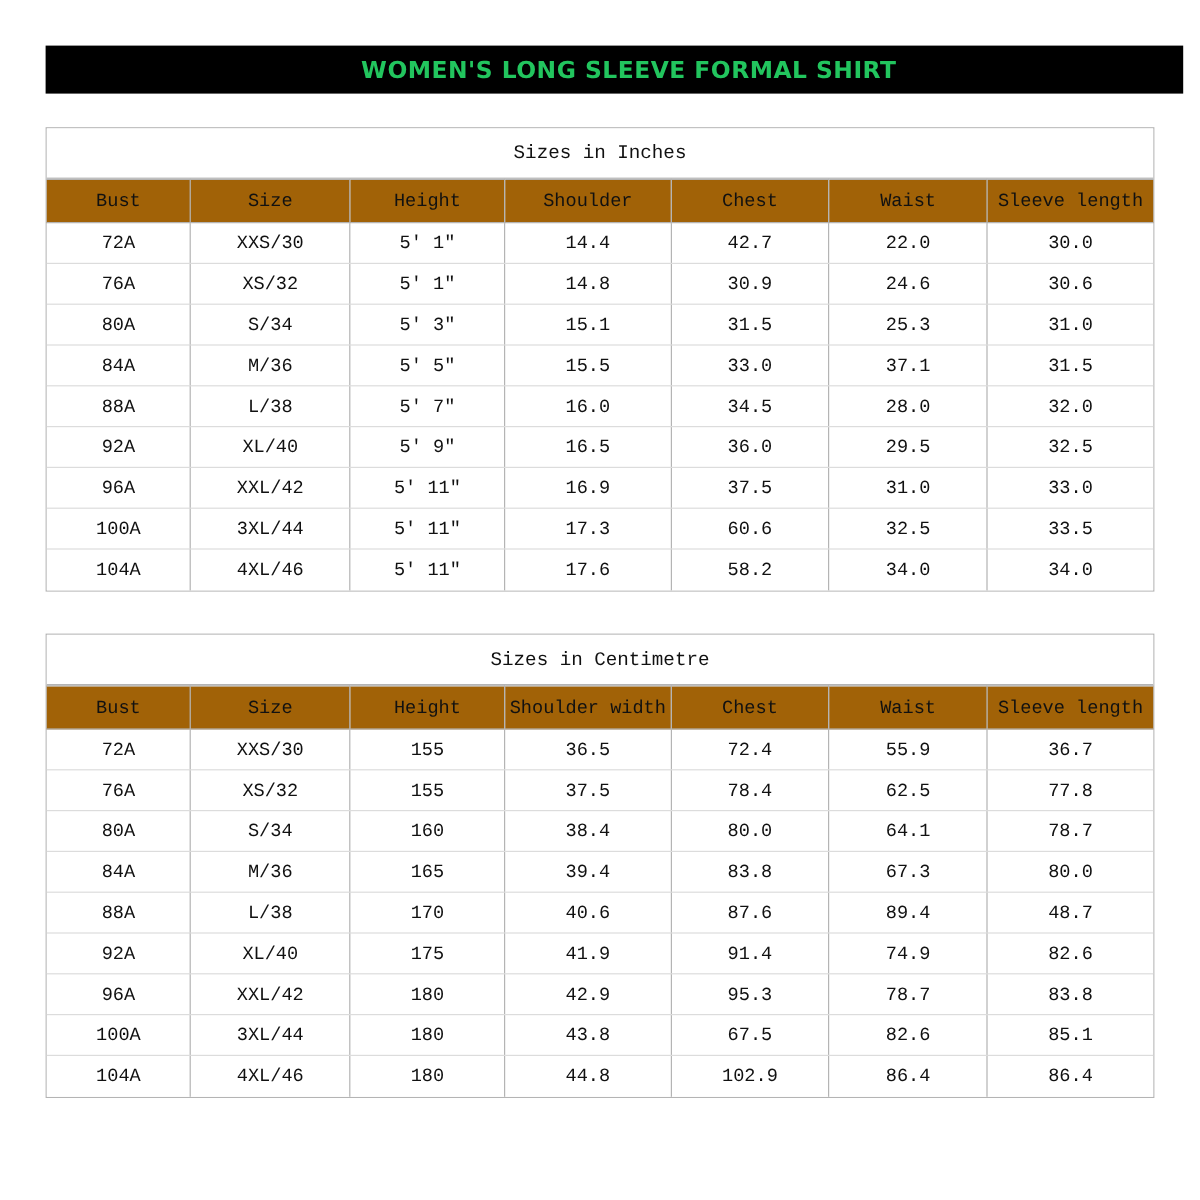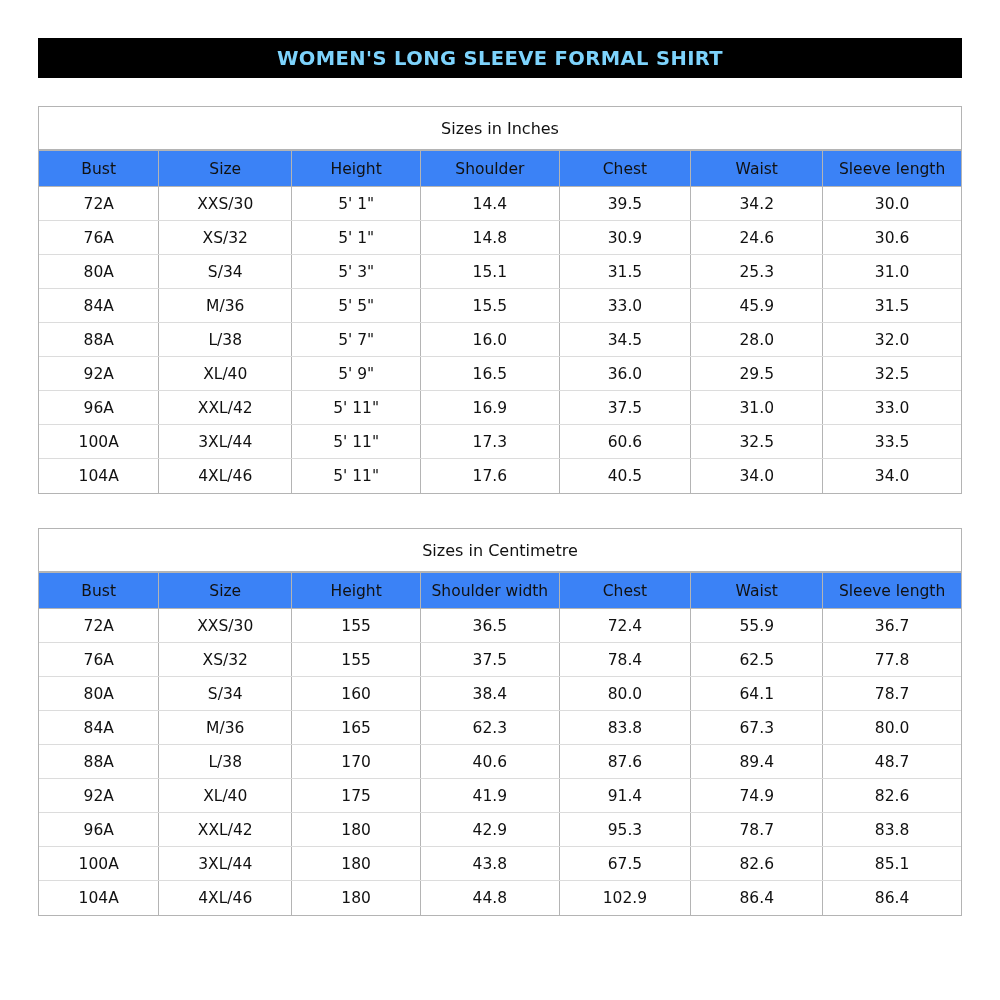--- a/index.html
+++ b/index.html
@@ -20,24 +20,25 @@
     position: relative;
     box-sizing: border-box;
   }
   .title-bar {
     position: absolute;
     left: 38px;
     top: 38px;
     width: 924px;
     height: 40px;
     background: #000000;
-    color: #7dd3fc;
+    color: #22c55e;
     display: flex;
     align-items: center;
     justify-content: center;
+    padding-left: 24px;
   }
   .title-bar .title-text {
     font-size: 19.5px;
     font-weight: bold;
     letter-spacing: 0.4px;
     text-align: center;
   }
   .table-block {
     position: absolute;
     left: 38px;
@@ -46,20 +47,21 @@
     box-sizing: border-box;
     background: #ffffff;
   }
   #inches-table-block { top: 106px; }
   #cm-table-block { top: 528px; }
 
   table.size-table {
     width: 100%;
     border-collapse: collapse;
     table-layout: fixed;
+    font-family: Liberation Mono, monospace;
   }
   table.size-table caption {
     caption-side: top;
     font-size: 16px;
     padding: 12px 0 11px 0;
     text-align: center;
     color: #111111;
     background: #ffffff;
     border-bottom: 1px solid #b4b4b4;
   }
@@ -71,21 +73,21 @@
     border-bottom: 1px solid #dcdcdc;
     text-align: center;
     font-size: 15.5px;
     font-weight: normal;
     height: 34px;
     padding: 0 2px;
     box-sizing: border-box;
     color: #111111;
   }
   table.size-table thead th {
-    background: #3b82f6;
+    background: #a16207;
     border-top: 1px solid #b4b4b4;
     border-bottom: 1px solid #b4b4b4;
     height: 36px;
   }
   table.size-table tbody tr td {
     background: #ffffff;
   }
   table.size-table tbody tr:last-child td {
     border-bottom: none;
   }
@@ -136,22 +138,22 @@
           <th>Waist</th>
           <th>Sleeve length</th>
         </tr>
       </thead>
       <tbody>
         <tr>
           <td>72A</td>
           <td>XXS/30</td>
           <td>5' 1"</td>
           <td>14.4</td>
-          <td>39.5</td>
-          <td>34.2</td>
+          <td>42.7</td>
+          <td>22.0</td>
           <td>30.0</td>
         </tr>
         <tr>
           <td>76A</td>
           <td>XS/32</td>
           <td>5' 1"</td>
           <td>14.8</td>
           <td>30.9</td>
           <td>24.6</td>
           <td>30.6</td>
@@ -164,21 +166,21 @@
           <td>31.5</td>
           <td>25.3</td>
           <td>31.0</td>
         </tr>
         <tr>
           <td>84A</td>
           <td>M/36</td>
           <td>5' 5"</td>
           <td>15.5</td>
           <td>33.0</td>
-          <td>45.9</td>
+          <td>37.1</td>
           <td>31.5</td>
         </tr>
         <tr>
           <td>88A</td>
           <td>L/38</td>
           <td>5' 7"</td>
           <td>16.0</td>
           <td>34.5</td>
           <td>28.0</td>
           <td>32.0</td>
@@ -208,21 +210,21 @@
           <td>17.3</td>
           <td>60.6</td>
           <td>32.5</td>
           <td>33.5</td>
         </tr>
         <tr>
           <td>104A</td>
           <td>4XL/46</td>
           <td>5' 11"</td>
           <td>17.6</td>
-          <td>40.5</td>
+          <td>58.2</td>
           <td>34.0</td>
           <td>34.0</td>
         </tr>
       </tbody>
     </table>
   </div>
 
   <div class="table-block" id="cm-table-block">
     <table class="size-table">
       <caption>Sizes in Centimetre</caption>
@@ -271,21 +273,21 @@
           <td>160</td>
           <td>38.4</td>
           <td>80.0</td>
           <td>64.1</td>
           <td>78.7</td>
         </tr>
         <tr>
           <td>84A</td>
           <td>M/36</td>
           <td>165</td>
-          <td>62.3</td>
+          <td>39.4</td>
           <td>83.8</td>
           <td>67.3</td>
           <td>80.0</td>
         </tr>
         <tr>
           <td>88A</td>
           <td>L/38</td>
           <td>170</td>
           <td>40.6</td>
           <td>87.6</td>

